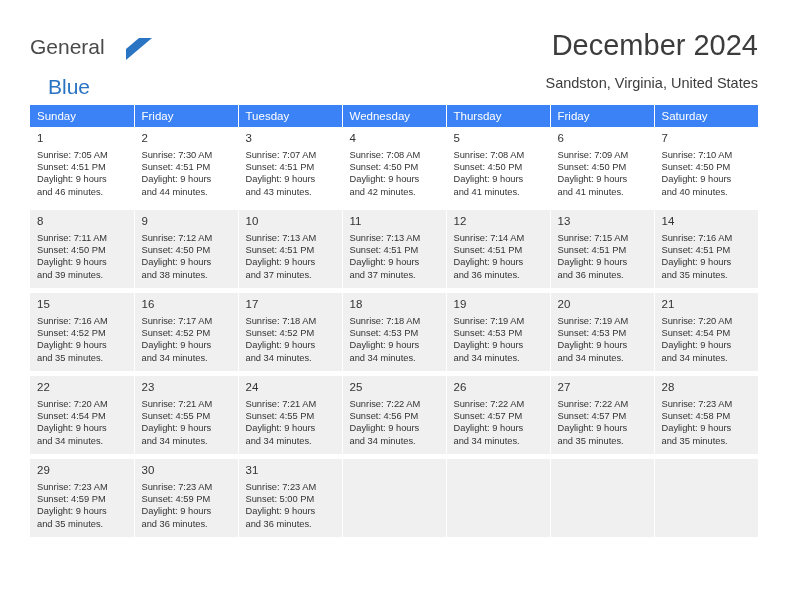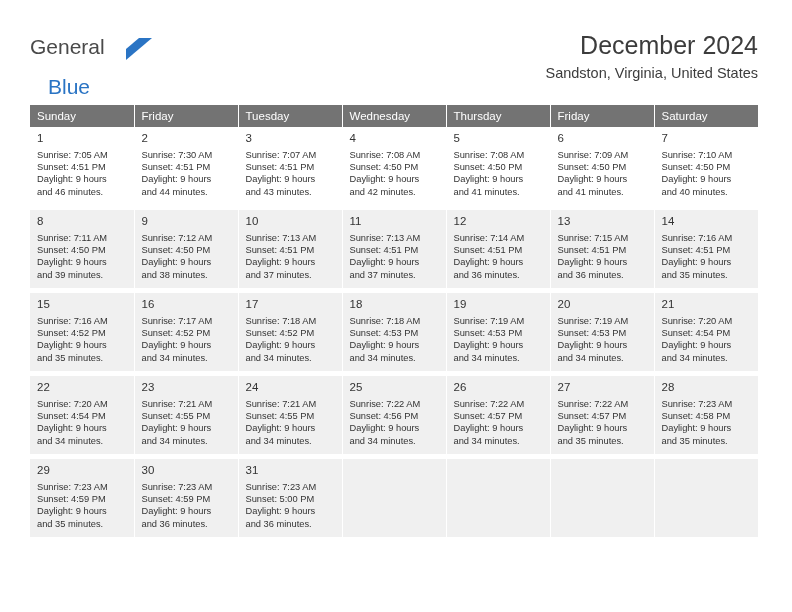--- a/index.html
+++ b/index.html
@@ -67,43 +67,43 @@
     border-left: 13px solid #ffffff;
     border-bottom: 11px solid transparent;
   }
   .title-block {
     position: absolute;
     right: 0;
     top: 0;
     text-align: right;
   }
   .month-title {
-    font-size: 25px;
+    font-size: 29px;
     color: #3c3c3c;
     line-height: 34px;
     white-space: nowrap;
   }
   .location {
     font-size: 14.5px;
     color: #3c3c3c;
-    margin-top: 2px;
+    margin-top: 12px;
     line-height: 18px;
     white-space: nowrap;
   }
   
   .calendar {
     position: absolute;
     left: 30px;
     top: 105px;
     width: 728px;
     border-collapse: collapse;
     table-layout: fixed;
   }
   .calendar th {
-    background: #737373;
+    background: #3b82f6;
     color: #ffffff;
     font-size: 11.5px;
     font-weight: normal;
     text-align: left;
     padding: 5px 0 5px 7px;
     height: 9px;
     border-right: 1px solid #ffffff;
   }
   .calendar th:last-child {
     border-right: none;

